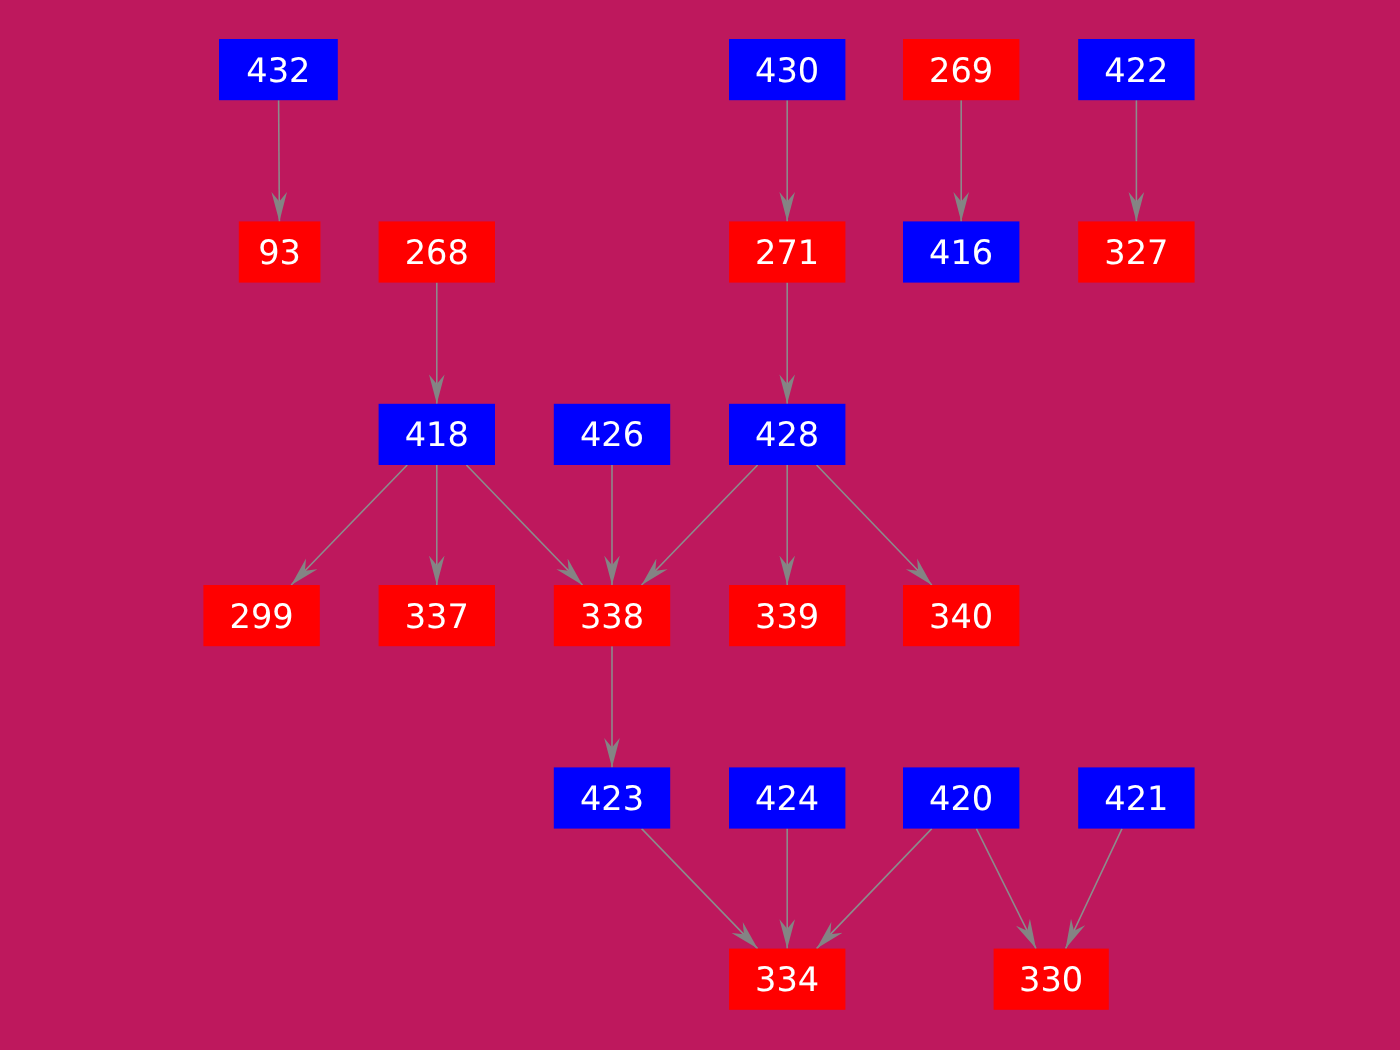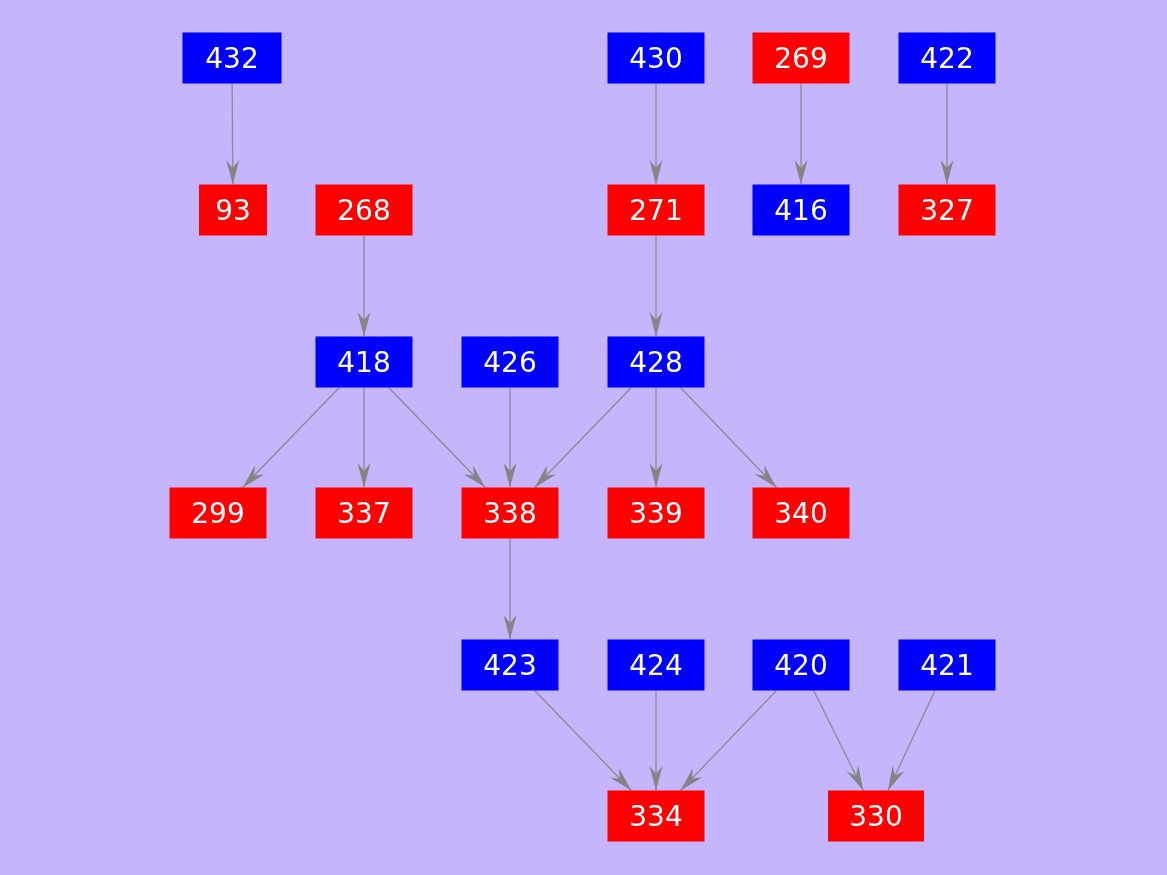--- a/index.html
+++ b/index.html
@@ -29,21 +29,21 @@
   }
   .node-label {
     font-family: "DejaVu Sans", sans-serif;
     font-size: 28px;
     text-anchor: middle;
   }
 </style>
 </head>
 <body>
 
-<div class="stage" style="background: #c4b5fd;">
+<div class="stage" style="background: #be185d;">
   <svg xmlns="http://www.w3.org/2000/svg" viewBox="0 0 1167 875">
     <defs>
       <marker id="arrowhead" markerUnits="userSpaceOnUse" markerWidth="25" markerHeight="14" viewBox="0 0 25 14" refX="24.5" refY="7" orient="auto">
         <path d="M0,0.5 L24.5,7 L0,13.5 L8,7 Z" fill="#848484"></path>
       </marker>
     </defs>
     <g>
         <path d="M232.16776315789474,83.5 L232.83223684210526,184.5" class="edge" stroke="#8c8c8c" marker-end="url(#arrowhead)"></path>
         <path d="M656,83.5 L656,184.5" class="edge" stroke="#8c8c8c" marker-end="url(#arrowhead)"></path>
         <path d="M801,83.5 L801,184.5" class="edge" stroke="#8c8c8c" marker-end="url(#arrowhead)"></path>

